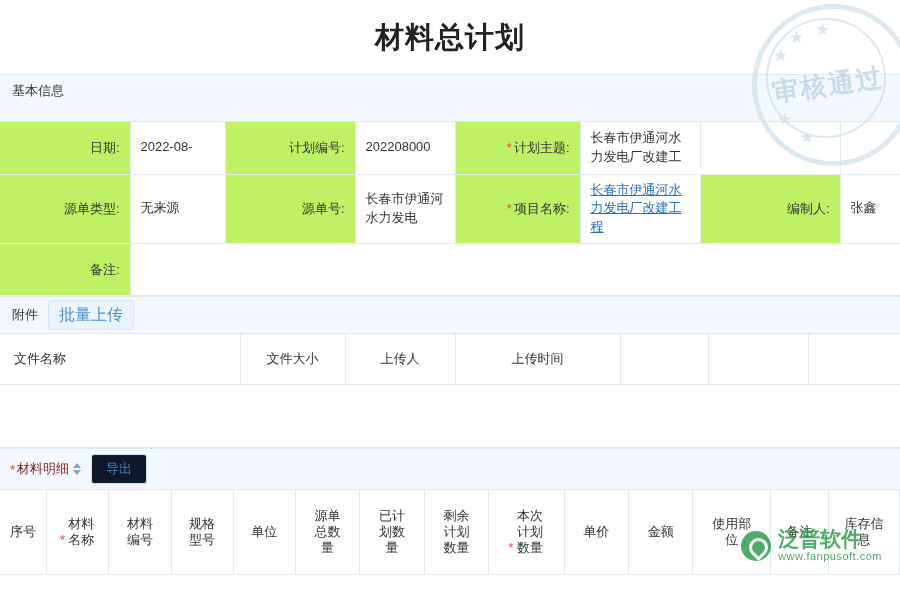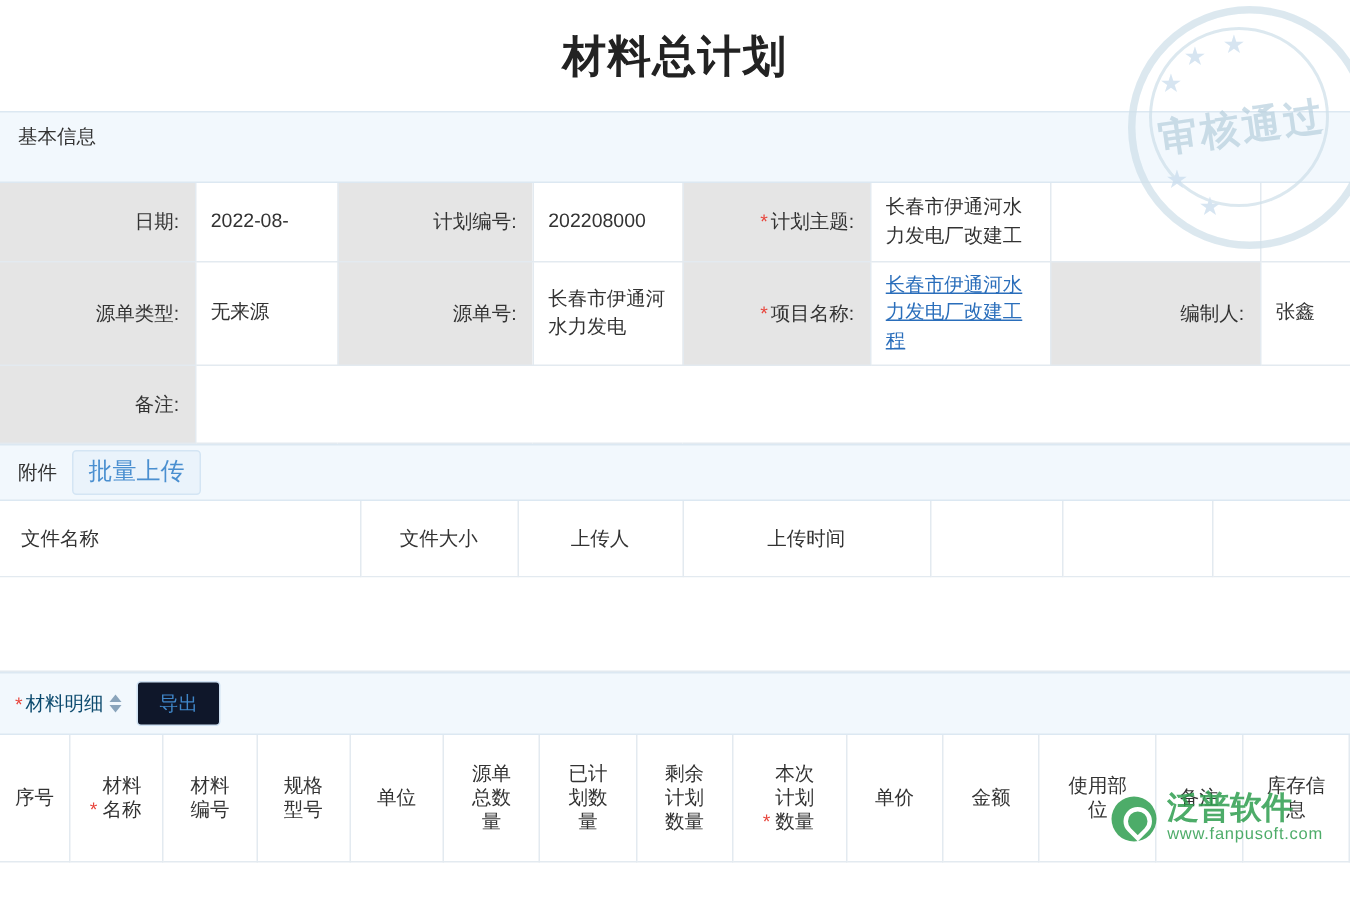--- a/index.html
+++ b/index.html
@@ -51,21 +51,21 @@
     border-top: none;
     border-left: none;
     padding: 6px 10px;
     vertical-align: middle;
     font-size: 13px;
     height: 52px;
     box-sizing: border-box;
   }
   table.info td.label {
     text-align: right;
-    background: #e5e5e5;
+    background: #bef264;
     color: #333333;
     white-space: nowrap;
   }
   table.info td.value {
     background: #ffffff;
     color: #333333;
     word-break: break-all;
     line-height: 1.45;
   }
   .req-star {
@@ -141,21 +141,21 @@
     border-top: 1px solid #dce8f2;
     border-bottom: 1px solid #dce8f2;
     height: 42px;
     display: flex;
     align-items: center;
     padding-left: 10px;
     box-sizing: border-box;
   }
   .detail-bar .dtitle {
     font-size: 13px;
-    color: #0c4a6e;
+    color: #7f1d1d;
   }
   .sorter {
     display: inline-flex;
     flex-direction: column;
     justify-content: center;
     margin: 0 10px 0 4px;
     line-height: 0;
   }
   .sorter i {
     display: block;

